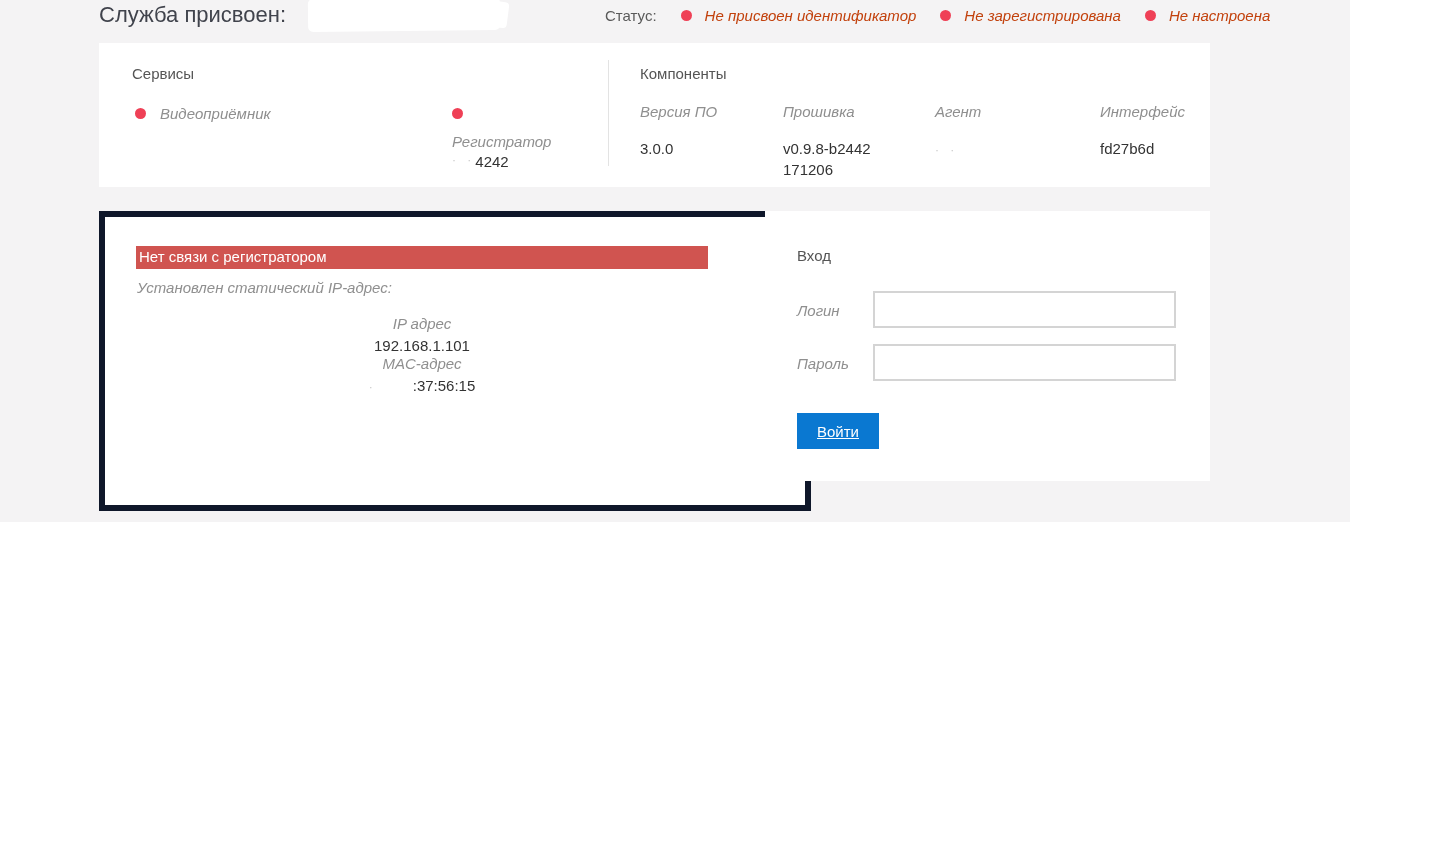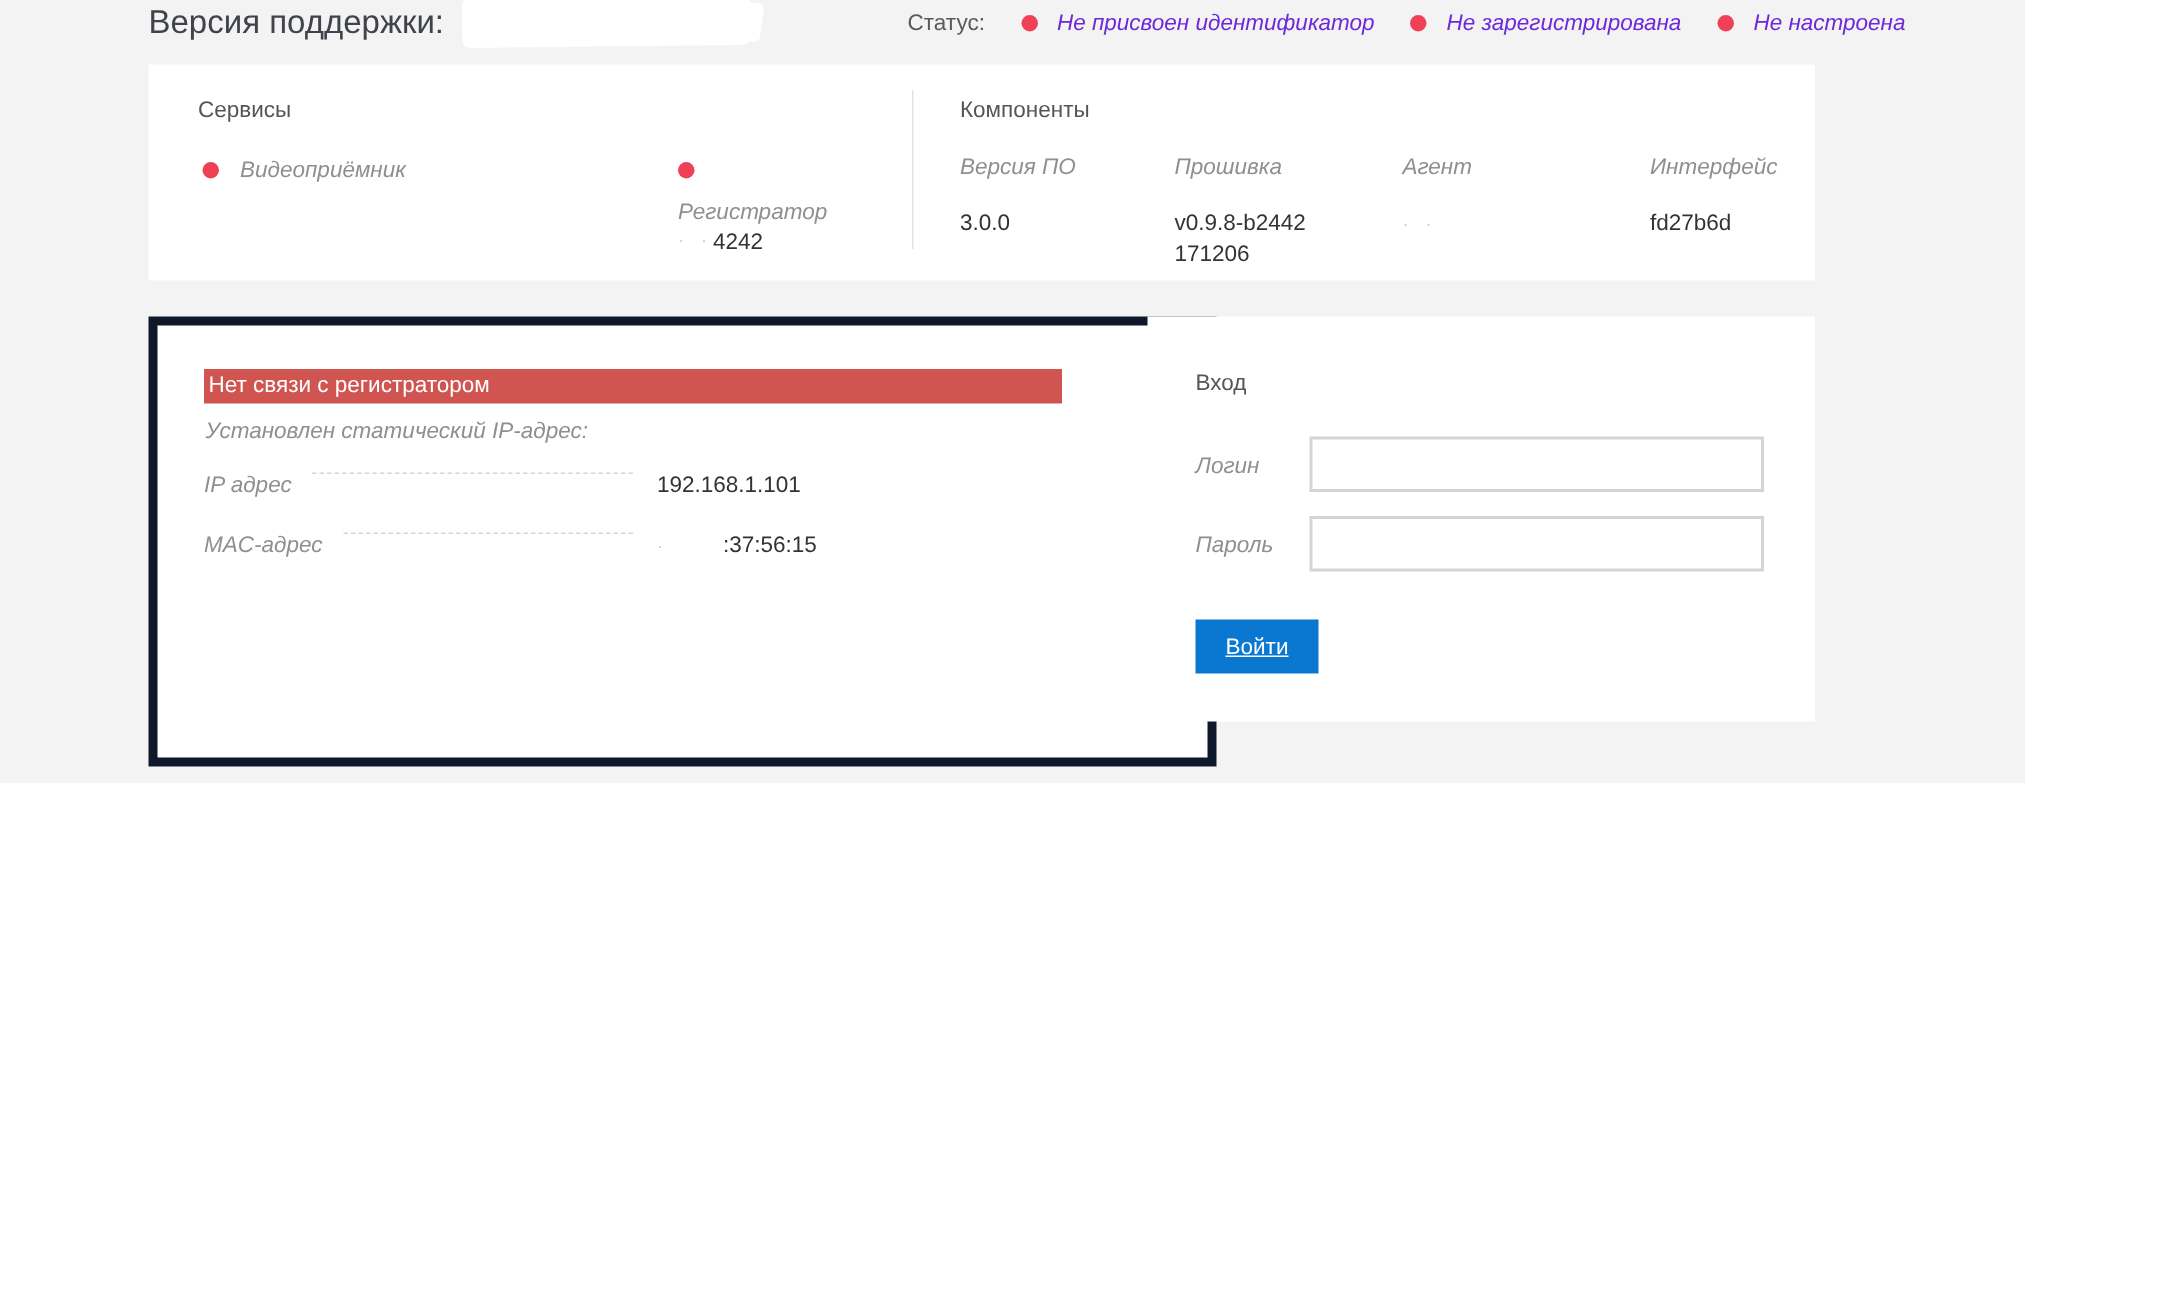--- a/index.html
+++ b/index.html
@@ -33,21 +33,21 @@
     position: absolute; left: 605px; top: 7px;
     display: flex; align-items: center; gap: 24px;
     white-space: nowrap;
   }
   .status-label { color: #5a5a5a; font-size: 15px; }
   .status-item { display: flex; align-items: center; gap: 13px; }
   .dot {
     width: 11px; height: 11px; border-radius: 50%;
     background: #ef4056; flex: 0 0 auto;
   }
-  .status-text { color: #6d28d9; font-style: italic; font-size: 15px; }
+  .status-text { color: #c2410c; font-style: italic; font-size: 15px; }
 
   
   .info-panel {
     position: absolute; left: 99px; top: 43px;
     width: 1111px; height: 144px; background: #ffffff;
   }
   .section-heading { font-size: 15px; color: #555; }
   .services { position: absolute; left: 33px; top: 22px; width: 470px; }
   .service-item { display: flex; align-items: flex-start; gap: 14px; }
   .service-item .dot { margin-top: 3px; }
@@ -86,21 +86,21 @@
     position: absolute; left: 31px; top: 29px;
     width: 572px; height: 23px;
     background: #d05450; color: #ffffff;
     font-size: 15px; line-height: 22px; padding-left: 3px;
   }
   .net-subtitle {
     position: absolute; left: 32px; top: 62px;
     color: #8f8f8f; font-style: italic; font-size: 15px;
   }
   .net-rows { position: absolute; left: 31px; top: 98px; width: 572px; }
-  .net-row { display: flex; align-items: flex-start; height: 40px; }
+  .net-row { display: flex; align-items: center; height: 40px; flex-direction: column; }
   .net-row .item-label { flex: 0 0 auto; }
   .leader {
     flex: 1 1 auto; margin: 0 16px 4px 14px;
     border-bottom: 1px dashed #d6d6d6; height: 1px;
     max-width: none;
   }
   .net-value { flex: 0 0 270px; color: #333; font-size: 15px; display: flex; align-items: baseline; }
   .mac-gap { display: inline-block; width: 44px; }
   .mac-gap .redact-dots:before { content: "·"; }
 
@@ -128,21 +128,21 @@
     font-family: "Liberation Sans", sans-serif; font-size: 15px;
     cursor: pointer;
     text-decoration: underline;
   }
 </style>
 </head>
 <body>
 
 <div class="canvas">
 
-  <div class="page-title">Версия поддержки:</div>
+  <div class="page-title">Служба присвоен:</div>
   <div class="title-redaction"></div>
 
   <div class="status-row">
     <span class="status-label">Статус:</span>
     <span class="status-item">
       <span class="dot"></span>
       <span class="status-text">Не присвоен идентификатор</span>
     </span>
     <span class="status-item">
       <span class="dot"></span>

